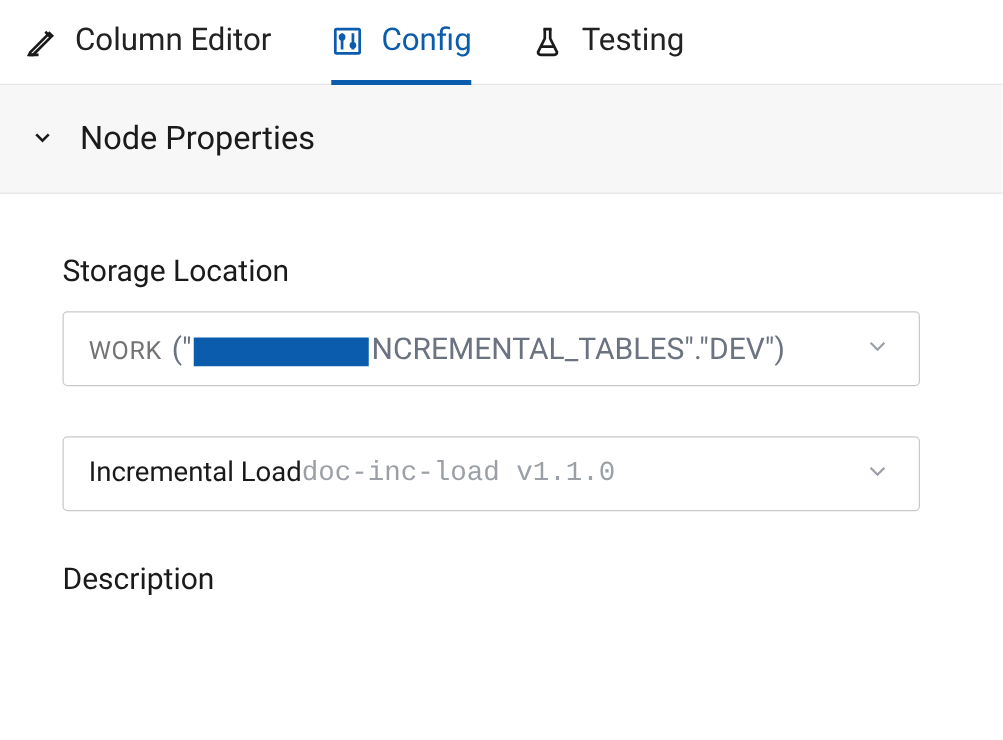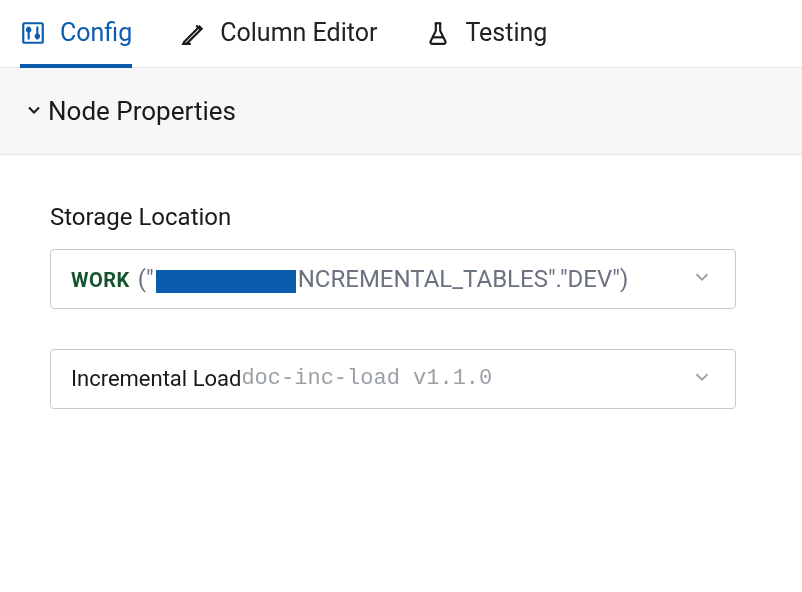--- a/index.html
+++ b/index.html
@@ -45,21 +45,21 @@
   .tab-icon {
     display: flex;
     align-items: center;
     justify-content: center;
   }
   .tab-icon svg { display: block; }
 
   .section-header {
     display: flex;
     align-items: center;
-    gap: 4px;
+    gap: 20px;
     padding: 28px 32px 28px 24px;
     background: #f7f7f7;
     border-bottom: 1px solid #e5e5e5;
     cursor: pointer;
   }
   .section-header .chevron {
     font-size: 22px;
     line-height: 1;
     color: #222;
     transform: translateY(1px);
@@ -104,22 +104,22 @@
     display: flex;
     align-items: baseline;
     gap: 8px;
     font-size: 22px;
     white-space: nowrap;
     overflow: hidden;
   }
   .storage-prefix {
     font-size: 20px;
     letter-spacing: 0.5px;
-    color: #14532d;
-    font-weight: 700;
+    color: #737373;
+    font-weight: 400;
   }
   .storage-path {
     color: #6b7280;
     font-size: 24px;
   }
   .redact-box {
     display: inline-block;
     width: 140px;
     height: 26px;
     background: #0b5cad;
@@ -141,41 +141,41 @@
   }
   .nodetype-stack {
     display: flex;
     flex-direction: row;
   }
 </style>
 </head>
 <body>
 
 <div class="tabs">
+  <div class="tab">
+    <span class="tab-icon">
+      <svg width="26" height="26" viewBox="0 0 24 24" fill="none" stroke="#1a1a1a" stroke-width="2">
+        <path d="M4 20 L18 6 L20 8 L6 22 L3 22 Z" fill="none"></path>
+        <line x1="3" y1="22" x2="10" y2="22"></line>
+        <path d="M15 5 L19 9"></path>
+      </svg>
+    </span>
+    <span>Column Editor</span>
+  </div>
   <div class="tab active">
     <span class="tab-icon">
       <svg width="26" height="26" viewBox="0 0 24 24" fill="none" stroke="#0b5cad" stroke-width="2">
         <rect x="3" y="3" width="18" height="18" rx="1"></rect>
         <line x1="8" y1="6" x2="8" y2="18"></line>
         <circle cx="8" cy="9" r="1.5" fill="#0b5cad"></circle>
         <line x1="16" y1="6" x2="16" y2="18"></line>
         <circle cx="16" cy="15" r="1.5" fill="#0b5cad"></circle>
       </svg>
     </span>
     <span>Config</span>
-  </div>
-  <div class="tab">
-    <span class="tab-icon">
-      <svg width="26" height="26" viewBox="0 0 24 24" fill="none" stroke="#1a1a1a" stroke-width="2">
-        <path d="M4 20 L18 6 L20 8 L6 22 L3 22 Z" fill="none"></path>
-        <line x1="3" y1="22" x2="10" y2="22"></line>
-        <path d="M15 5 L19 9"></path>
-      </svg>
-    </span>
-    <span>Column Editor</span>
   </div>
   <div class="tab">
     <span class="tab-icon">
       <svg width="26" height="26" viewBox="0 0 24 24" fill="none" stroke="#1a1a1a" stroke-width="2">
         <path d="M9 3 L15 3"></path>
         <path d="M10 3 L10 10 L5 20 A2 2 0 0 0 7 22 L17 22 A2 2 0 0 0 19 20 L14 10 L14 3"></path>
         <line x1="7" y1="16" x2="17" y2="16"></line>
       </svg>
     </span>
     <span>Testing</span>
@@ -217,14 +217,17 @@
         <span class="nodetype-sub">doc-inc-load v1.1.0</span>
       </div>
       <span class="caret">
         <svg width="22" height="22" viewBox="0 0 24 24" fill="none" stroke="#9aa0a6" stroke-width="2">
           <polyline points="6 9 12 15 18 9"></polyline>
         </svg>
       </span>
     </div>
   </div>
 
+  <div class="field">
+    <div class="field-label">Description</div>
+  </div>
 
 </div>
 
 </body></html>

